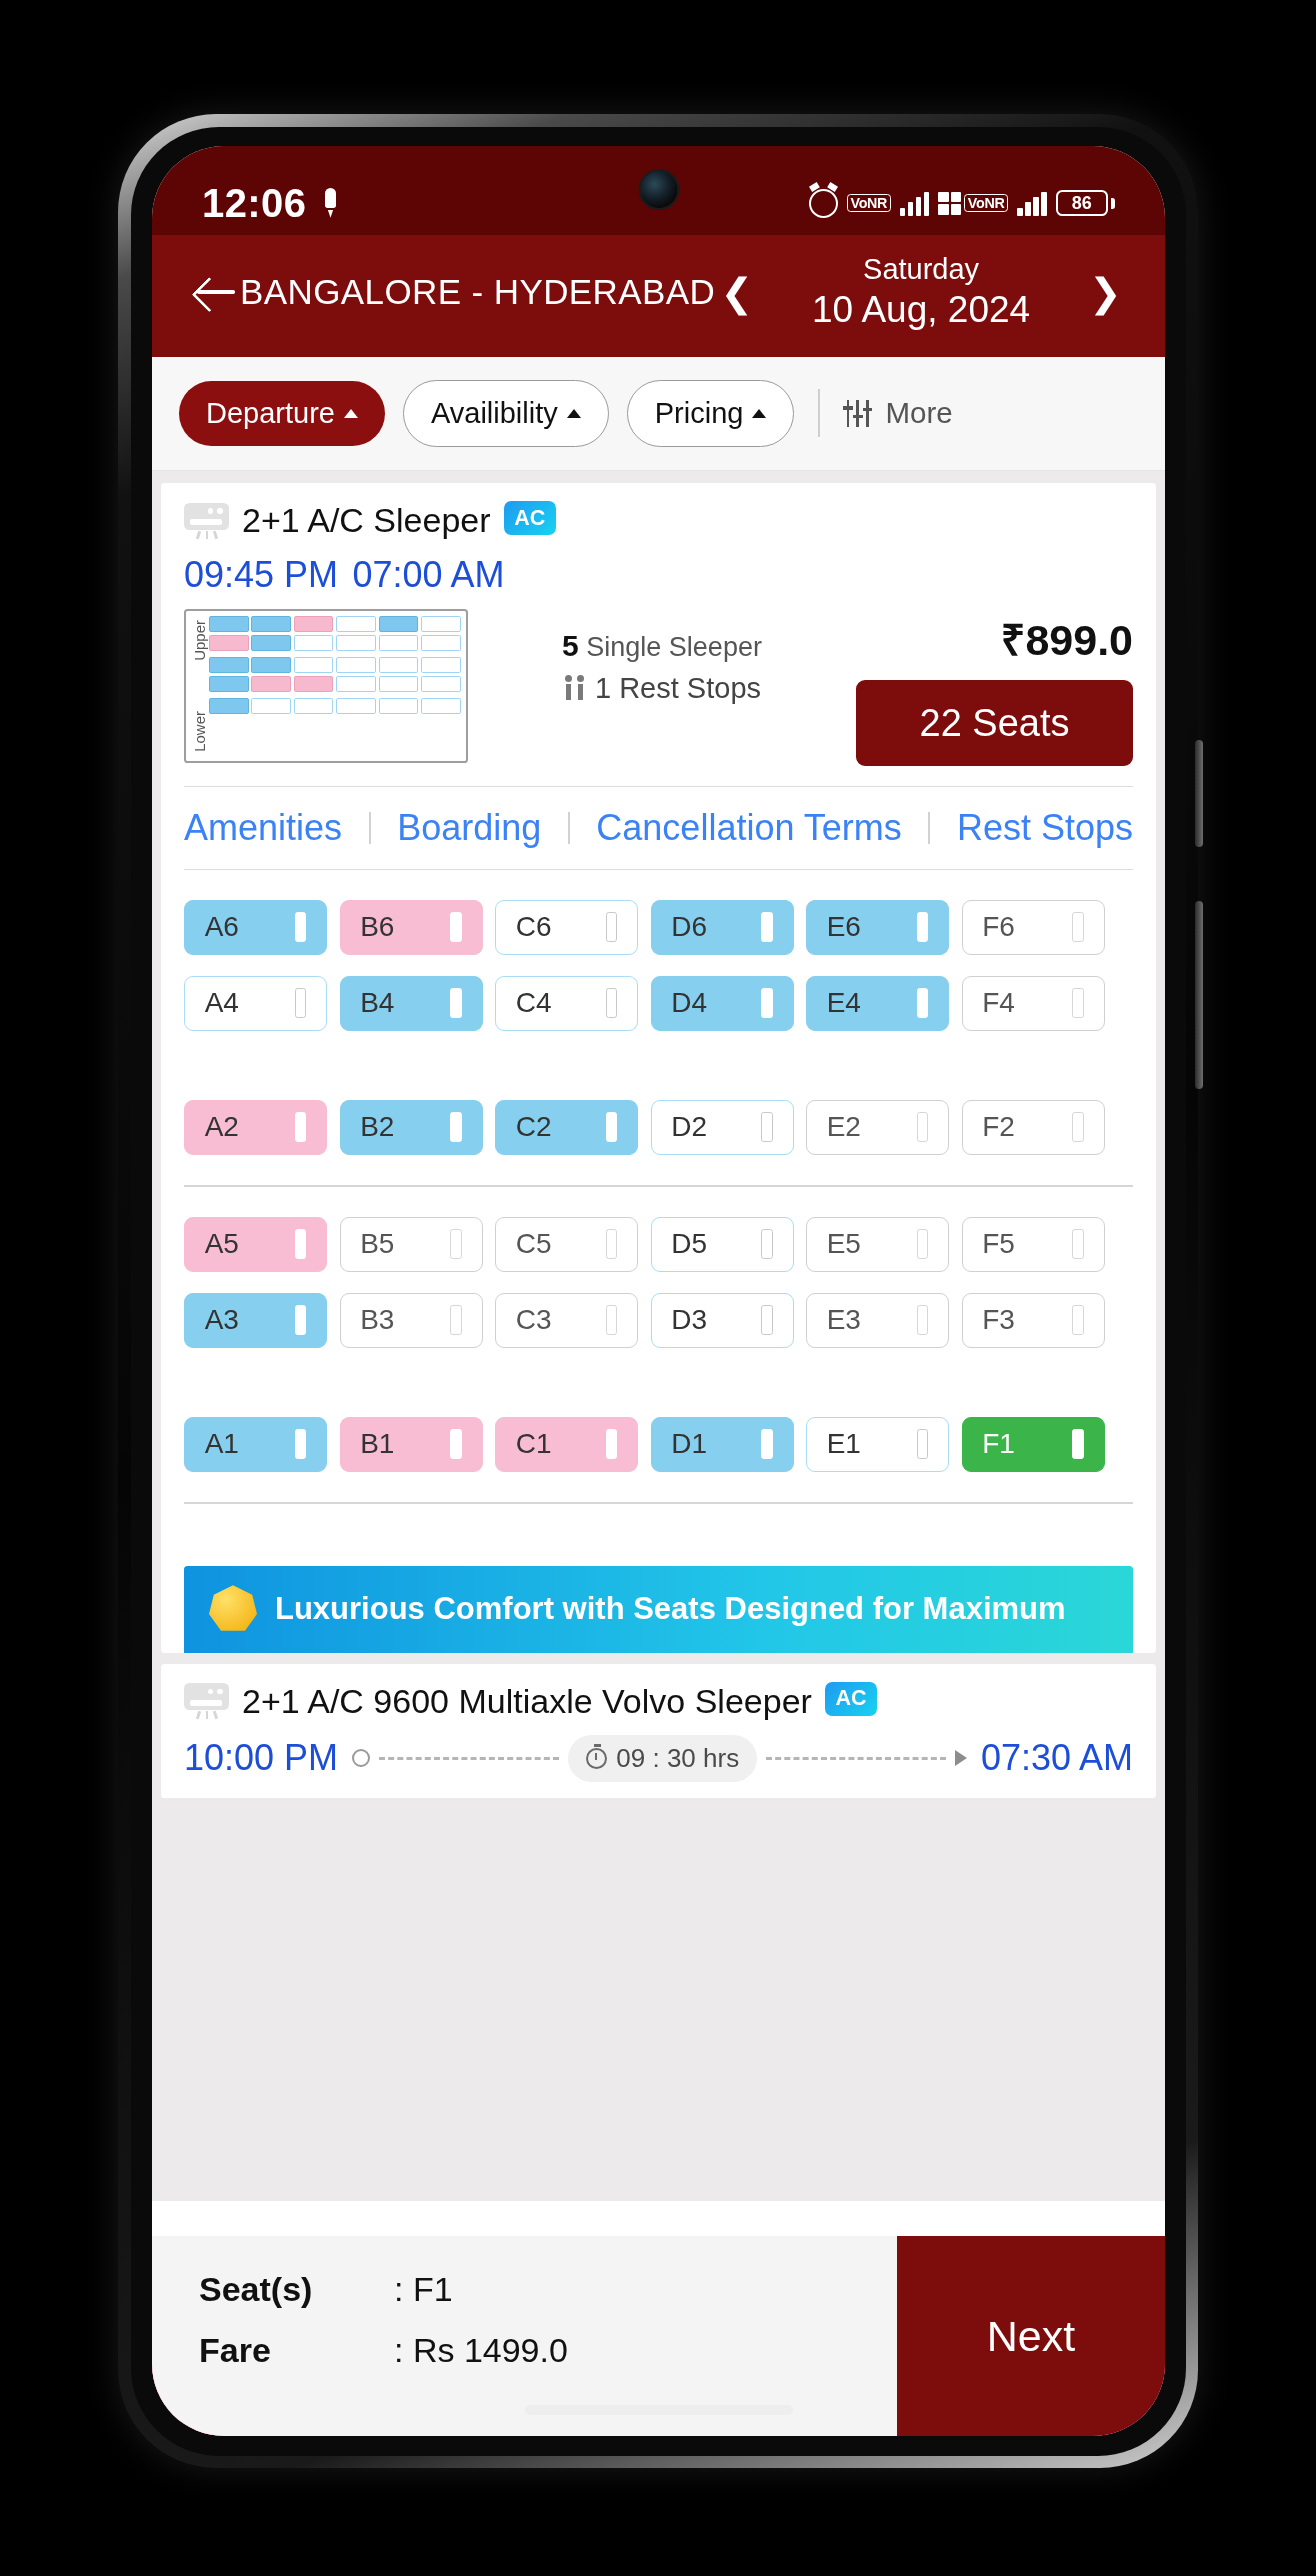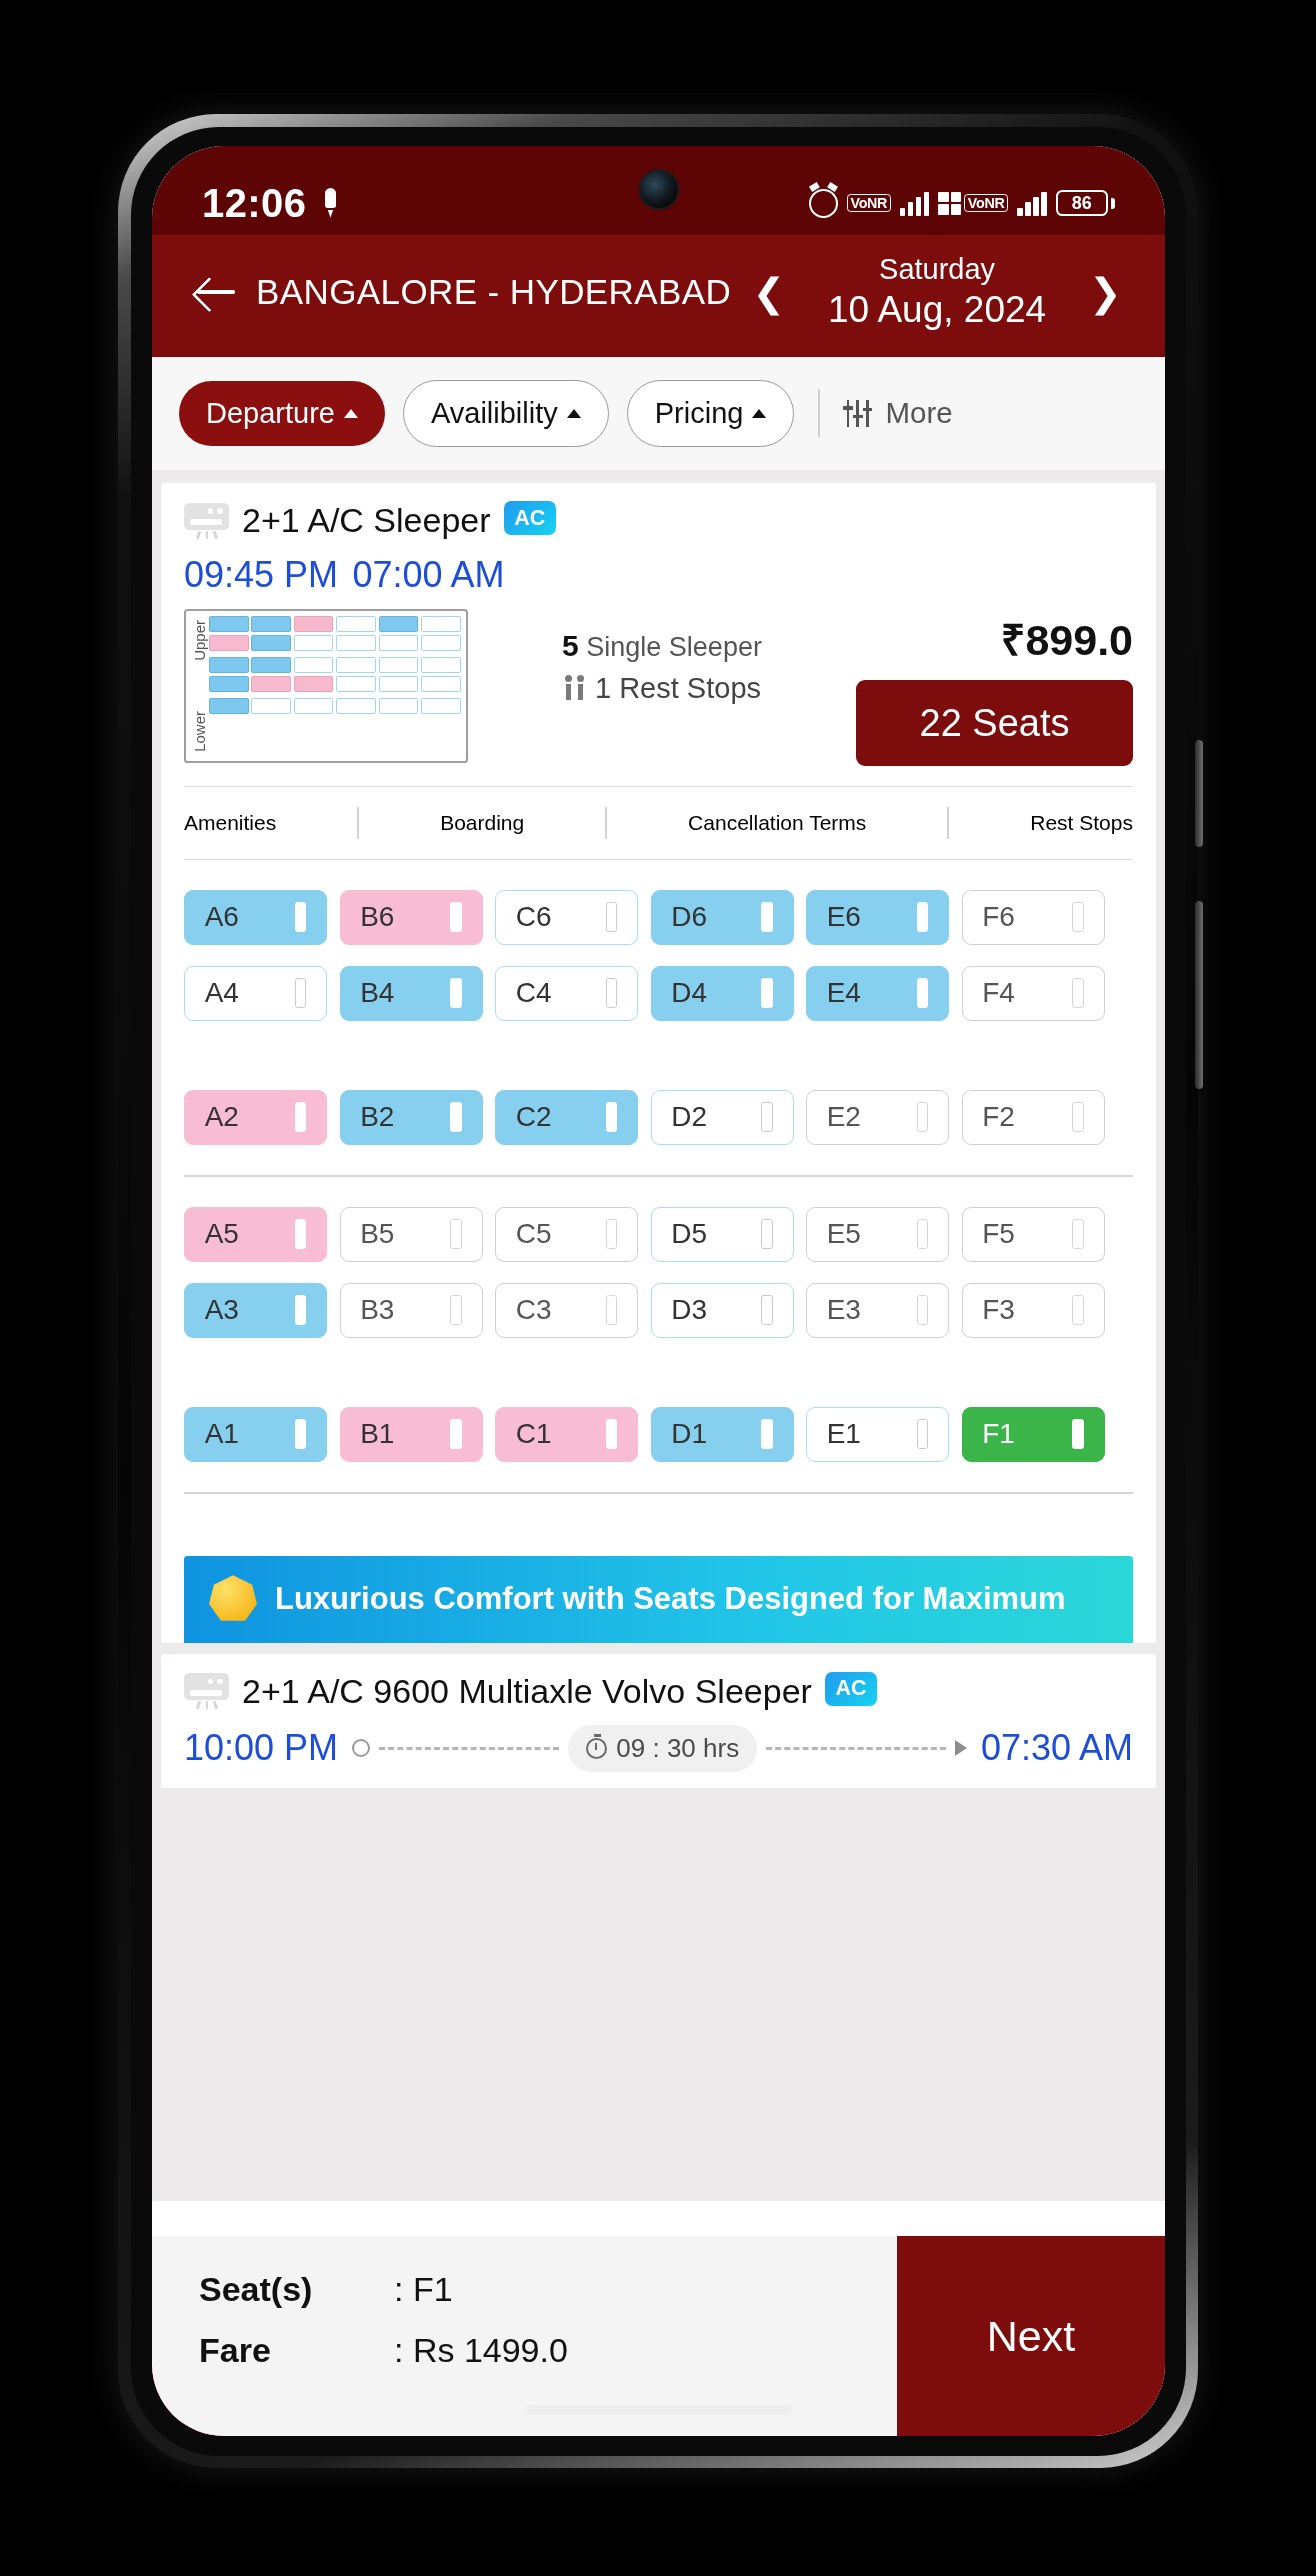--- a/index.html
+++ b/index.html
@@ -87,21 +87,21 @@
   }
   .batt-body {
     border:2.7px solid #fff; border-radius:6.3px; padding:0.9px 4.5px;
     font-size:18px; font-weight:700; line-height:1.15; min-width:52px; text-align:center;
   }
   .batt-cap { width:4.5px;height:10.7px;background:#fff;border-radius:0 2.7px 2.7px 0; }
 
   
   .appbar {
     background: #7d0d0d; color: #fff; padding: 16px 38px 23px 38px;
-    display: flex; align-items: center; gap: 16px;
+    display: flex; align-items: center; 
   }
   .back-arrow { width: 50px; height: 50px; position: relative; flex: 0 0 auto; cursor: pointer; }
   .back-arrow::before {
     content:""; position:absolute; left:7.2px; top:23px; width:38px; height:3.6px; background:#fff; border-radius:1.8px;
   }
   .back-arrow::after {
     content:""; position:absolute; left:7.2px; top:14.3px; width:21.5px; height:21.5px;
     border-left:3.6px solid #fff; border-bottom:3.6px solid #fff; transform: rotate(45deg); border-radius:1.8px;
   }
   .route-title { font-size: 35px; font-weight: 400; letter-spacing: 0.4px; white-space: nowrap; }
@@ -203,21 +203,21 @@
   .price { font-size: 43px; font-weight: 700; color: #111; }
   .seats-btn {
     margin-top: 12.5px; background: #7d0d0d; color: #fff; border-radius: 9px;
     padding: 21.5px 0; font-size: 38px; font-weight: 500; text-align: center; cursor: pointer;
   }
 
   .tabs-row {
     display: flex; align-items: center; justify-content: space-between;
     border-top: 1.8px solid #ddd; margin-top: 19.7px; padding: 19.7px 0; gap: 3.6px;
   }
-  .tab-item { font-size: 21px; color: #000000; white-space: nowrap; cursor: pointer; }
+  .tab-item { font-size: 36px; color: #3b82f6; white-space: nowrap; cursor: pointer; }
   .tab-sep { width: 1.8px; height: 32px; background: #d2d2d2; }
 
   
   .seatmap { border-top: 1.8px solid #ddd; padding: 30px 0 9px 0; }
   .seat-rowgroup { display: flex; flex-direction: column; gap: 21px; }
   .seat-row { display: flex; gap: 12.5px; }
   .seat {
     width: 143px; height: 55px; border-radius: 9px; position: relative;
     display: flex; align-items: center; padding-left: 19.7px;
     font-size: 28px; color: #333; border: 1.8px solid #a9ddf5; background: #fff; cursor: pointer;

